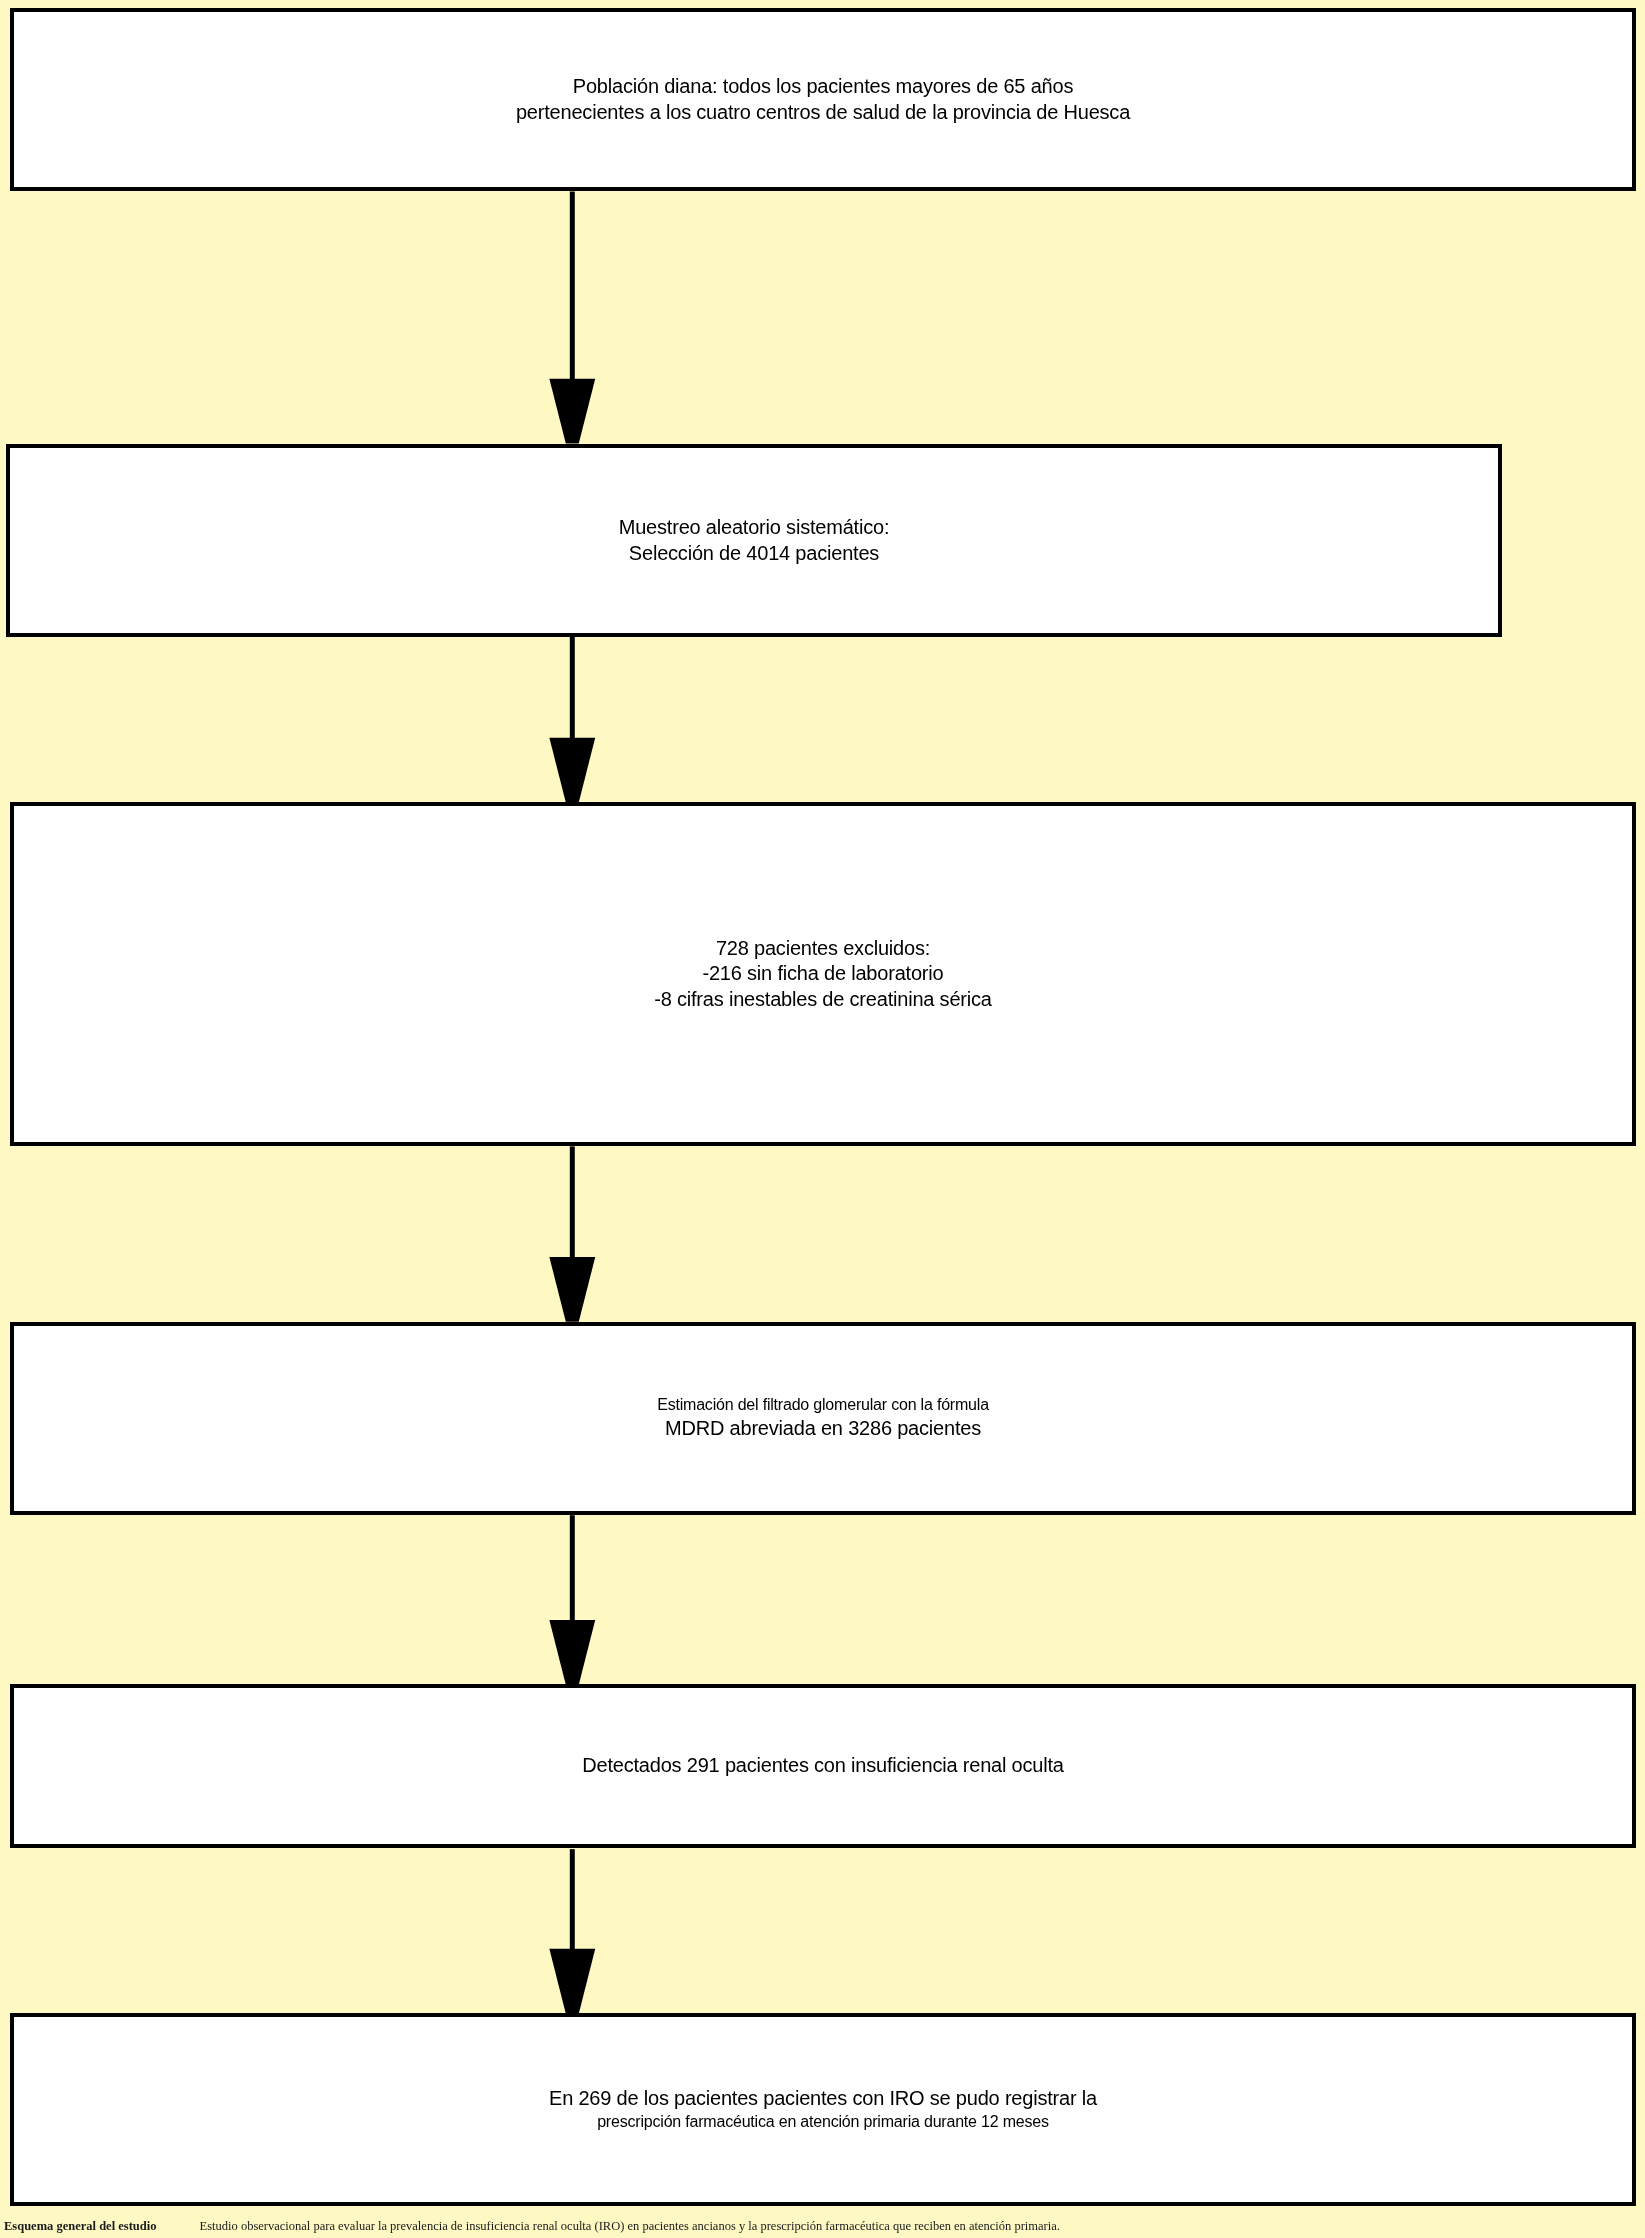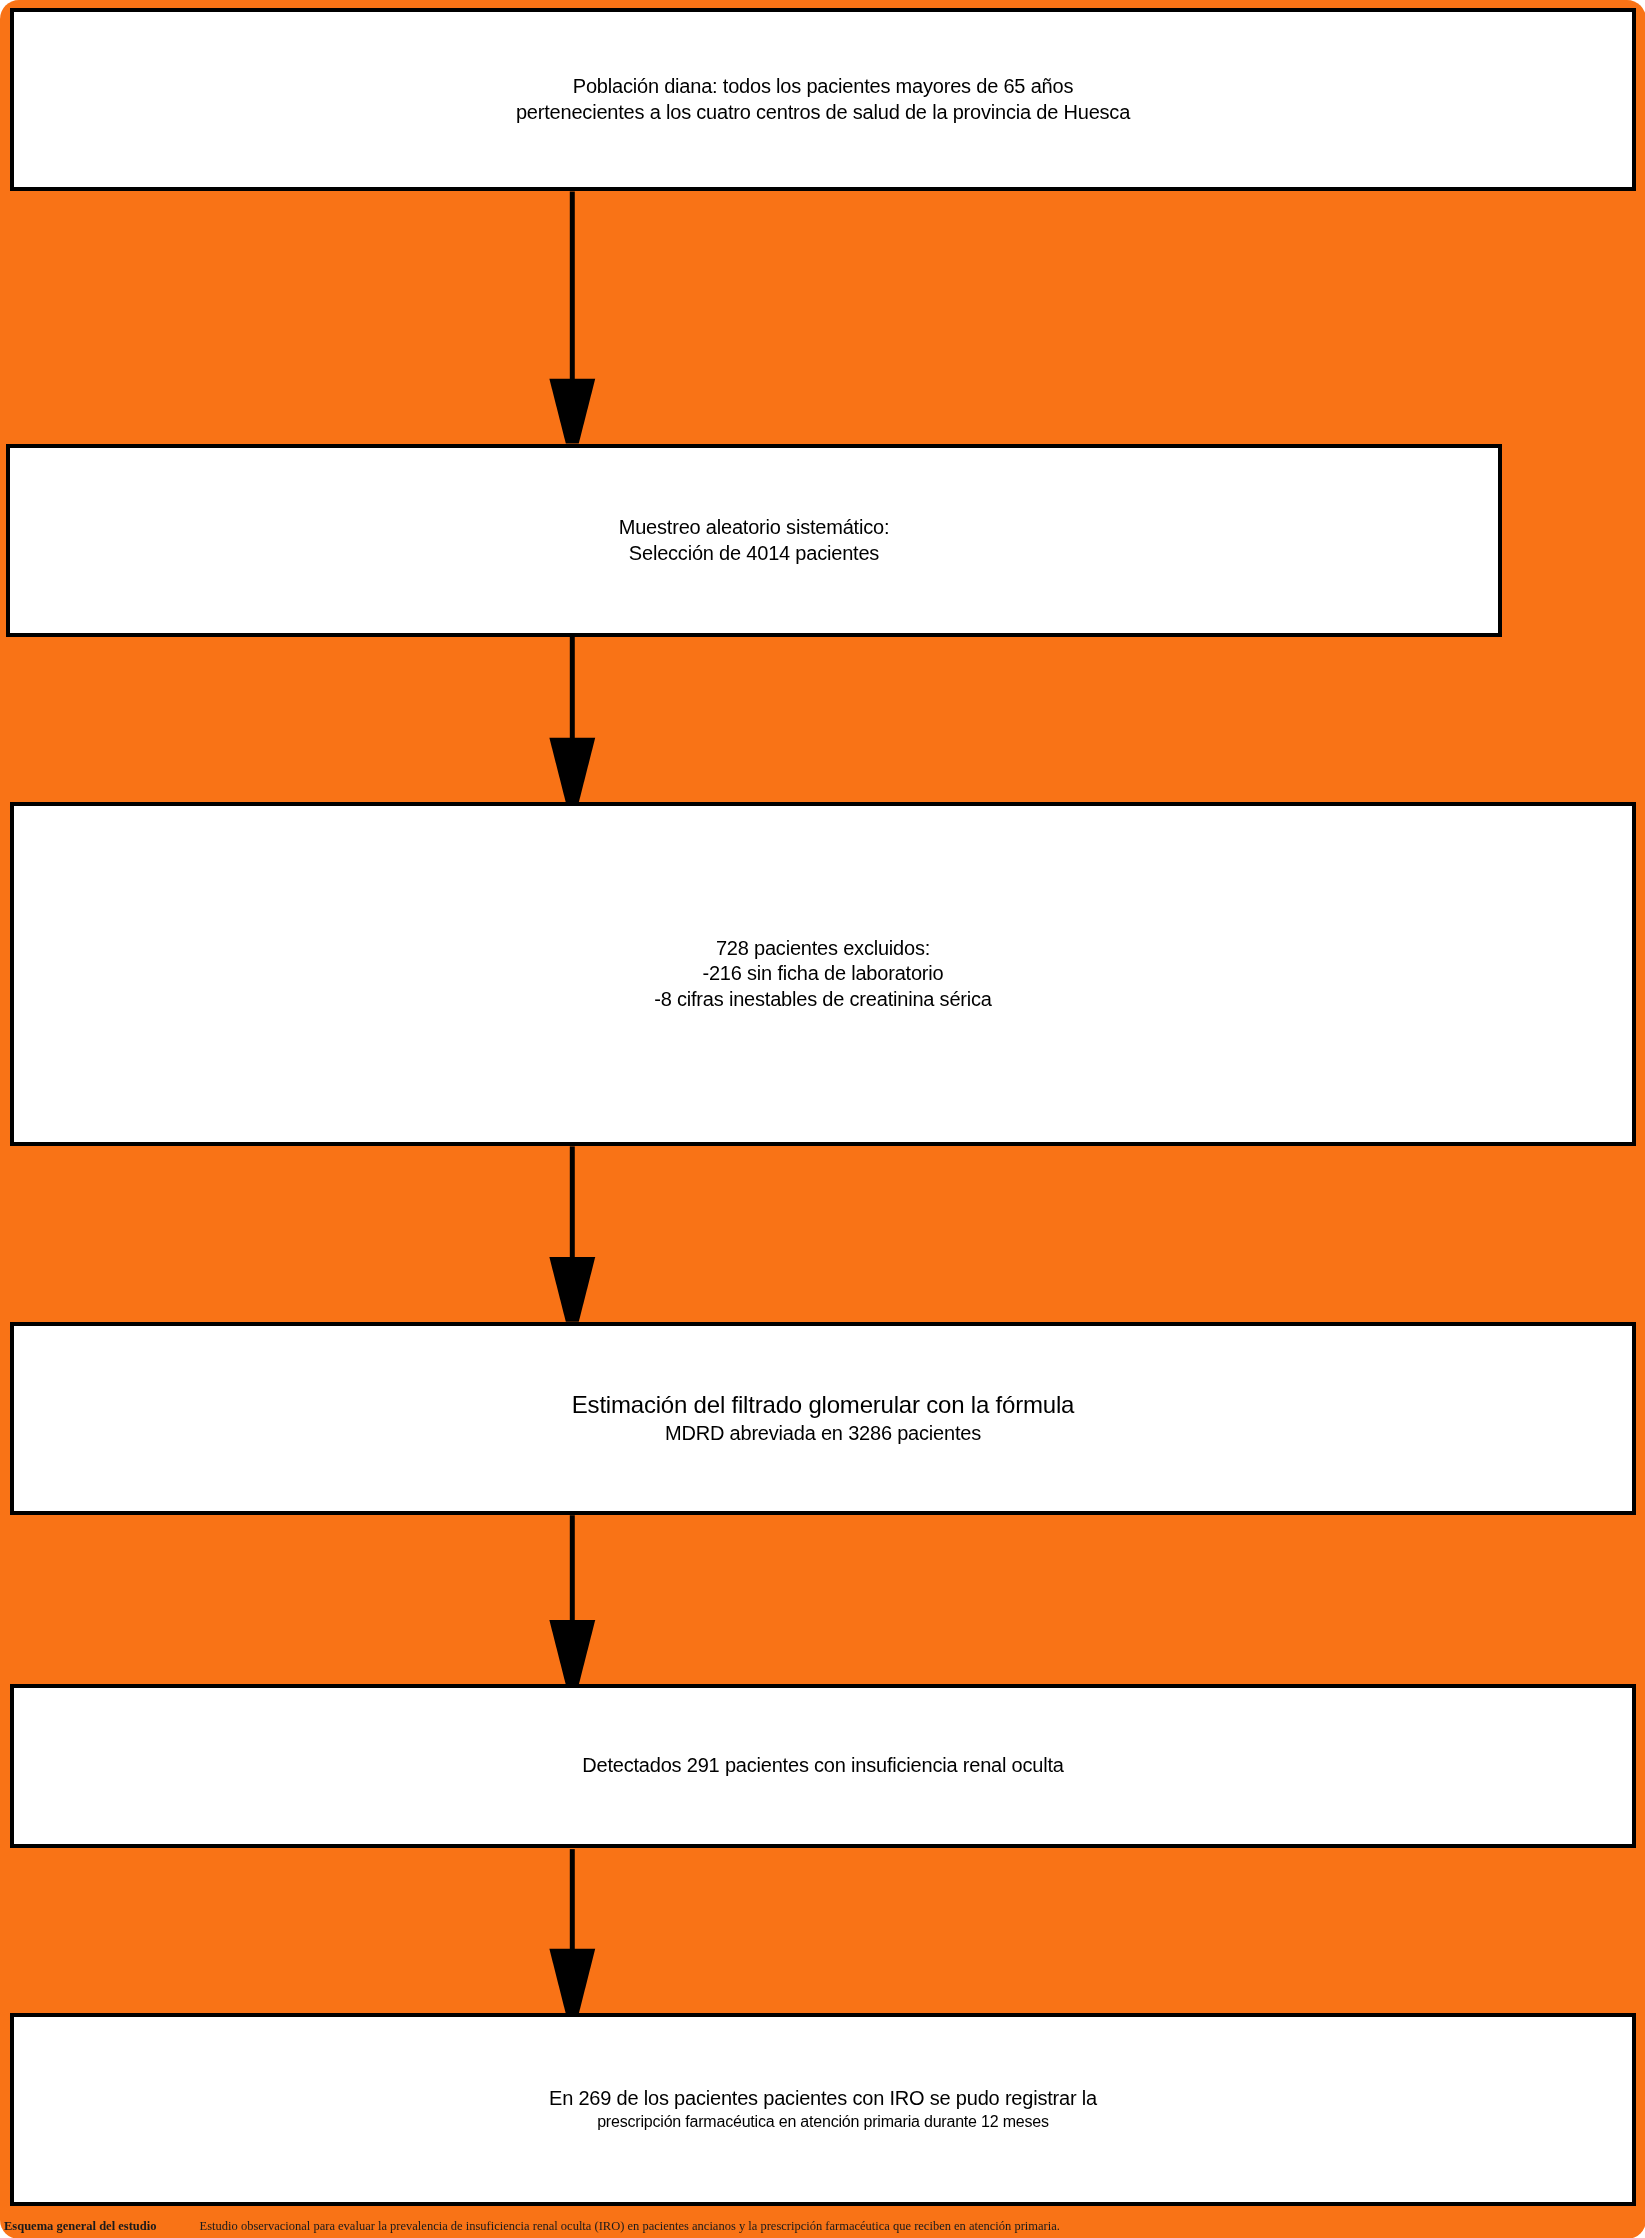--- a/index.html
+++ b/index.html
@@ -9,23 +9,22 @@
   }
   body {
     font-family: "Liberation Sans", sans-serif;
     color: #000000;
   }
 
   #page {
     position: relative;
     width: 1646px;
     height: 2239px;
-    background: #f97316;
+    background: #fef9c3;
     overflow: hidden;
-    border-radius: 19px;
   }
 
   
   .flow {
     position: absolute;
     left: 0;
     top: 0;
     width: 1646px;
     height: 2213px;
   }
@@ -111,21 +110,21 @@
       <span class="line" style="font-size: 20px;">-216 sin ficha de laboratorio</span>
       <span class="line" style="font-size: 20px;">-8 cifras inestables de creatinina sérica</span>
     </div>
 
     <svg class="connector" width="1646" height="2213" style="pointer-events:none;" viewBox="0 0 3302 4440">
       <line x1="1148" y1="2300" x2="1148" y2="2526" stroke="#000000" stroke-width="10"></line>
       <polygon points="1102,2522 1194,2522 1161,2652 1135,2652" fill="#000000"></polygon>
     </svg>
 
     <div class="node" style="left: 10px; top: 1322px; width: 1626px; height: 193px;">
-      <span class="line" style="font-size: 24px;">Estimación del filtrado glomerular con la fórmula</span>
+      <span class="line" style="font-size: 16px;">Estimación del filtrado glomerular con la fórmula</span>
       <span class="line" style="font-size: 20px;">MDRD abreviada en 3286 pacientes</span>
     </div>
 
     <svg class="connector" width="1646" height="2213" style="pointer-events:none;" viewBox="0 0 3302 4440">
       <line x1="1148" y1="3040" x2="1148" y2="3254" stroke="#000000" stroke-width="10"></line>
       <polygon points="1102,3250 1194,3250 1161,3380 1135,3380" fill="#000000"></polygon>
     </svg>
 
     <div class="node" style="left: 10px; top: 1684px; width: 1626px; height: 164px;">
       <span class="line" style="font-size: 20px;">Detectados 291 pacientes con insuficiencia renal oculta</span>

